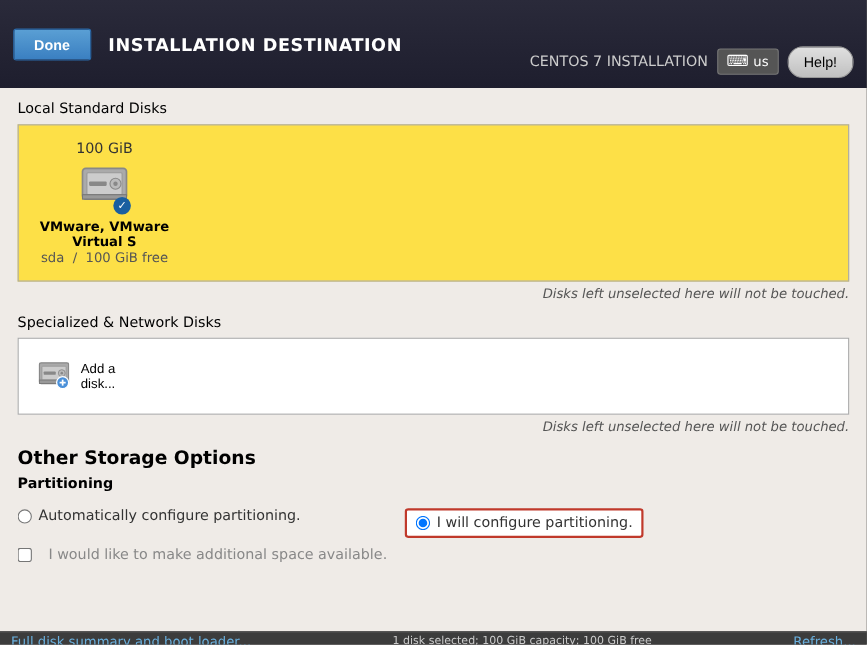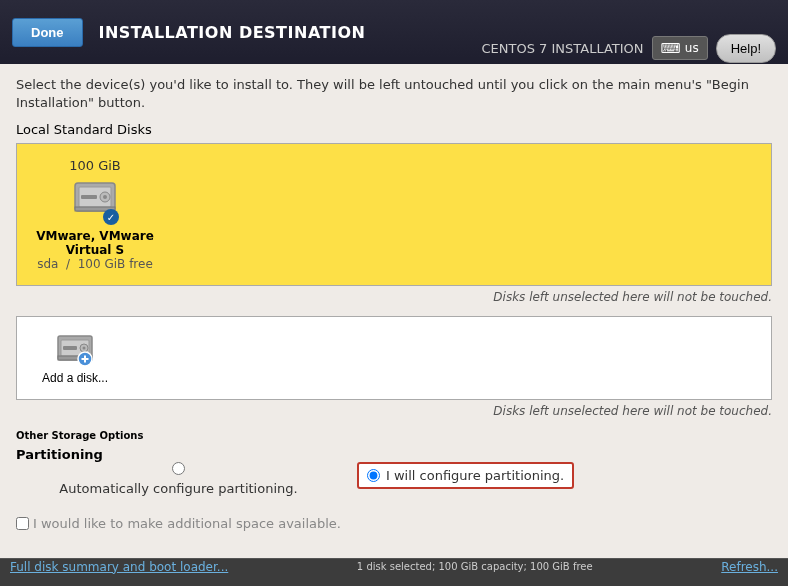--- a/index.html
+++ b/index.html
@@ -13,21 +13,21 @@
       color: #000;
     }
 
     
     .header {
       display: flex;
       justify-content: space-between;
       align-items: center;
       background: linear-gradient(180deg, #2a2a3a 0%, #1e1e2e 100%);
       padding: 8px 12px;
-      height: 64px;
+      height: 80px;
     }
     .header-left {
       display: flex;
       align-items: center;
       gap: 16px;
     }
     .header-title {
       color: #fff;
       font-size: 16px;
       font-weight: bold;
@@ -175,56 +175,55 @@
       border: 1px solid #aaa;
       background: #fff;
       padding: 8px;
       margin-bottom: 4px;
       min-height: 70px;
       display: flex;
       align-items: flex-start;
     }
     .add-disk-btn {
       display: flex;
-      flex-direction: column;
+      flex-direction: row;
       align-items: center;
       padding: 6px 10px;
       cursor: pointer;
       width: 100px;
       background: none;
       border: none;
     }
     .add-disk-icon {
       width: 36px;
       height: 36px;
       margin-bottom: 4px;
     }
     .add-disk-label {
       font-size: 12px;
       color: #000;
     }
 
     
     .other-storage-title {
-      font-size: 10px;
+      font-size: 17px;
       font-weight: bold;
       margin-top: 8px;
       margin-bottom: 6px;
     }
     .partitioning-label {
       font-weight: bold;
       font-size: 13px;
-      margin-bottom: 0;
+      margin-bottom: 14px;
     }
     .radio-row {
       display: flex;
       align-items: center;
       gap: 6px;
       margin-bottom: 4px;
-      flex-direction: column;
     }
     .radio-row label {
       font-size: 13px;
       color: #333;
     }
     .radio-highlighted {
       border: 2px solid #c0392b;
       border-radius: 3px;
       padding: 4px 8px;
       display: flex;
@@ -232,21 +231,21 @@
       gap: 6px;
       background: #fff;
     }
     .radio-highlighted label {
       font-size: 13px;
       color: #333;
     }
     .checkbox-row {
       display: flex;
       align-items: center;
-      gap: 4px;
+      gap: 15px;
       margin-top: 20px;
       justify-content: flex-end;
     }
     .checkbox-row label {
       font-size: 13px;
       color: #888;
     }
 
     
     .footer {
@@ -288,21 +287,20 @@
     <div class="keyboard-widget">
       <span class="keyboard-icon">⌨</span>
       <span>us</span>
     </div>
     <button class="help-button">Help!</button>
   </div>
 </div>
 
 <div class="main">
 
-  <div class="section-desc">Select the device(s) you'd like to install to.  They will be left untouched until you click on the main menu's "Begin Installation" button.</div>
 
   <div class="subsection-label">Local Standard Disks</div>
 
   <div class="disk-grid">
     <div class="disk-item">
       <span class="disk-size">100 GiB</span>
       <div class="disk-icon-wrapper">
         
         <svg class="disk-icon" viewBox="0 0 44 40" fill="none" xmlns="http://www.w3.org/2000/svg">
           <rect x="2" y="6" width="40" height="28" rx="3" fill="#aaa" stroke="#888" stroke-width="1.5"></rect>
@@ -318,20 +316,21 @@
       <span class="disk-info">
         <span>sda</span>
         &nbsp;/&nbsp;
         <span>100 GiB free</span>
       </span>
     </div>
   </div>
 
   <div class="hint-text">Disks left unselected here will not be touched.</div>
 
+  <div class="subsection-label">Specialized &amp; Network Disks</div>
 
   <div class="add-disk-grid">
     <button class="add-disk-btn">
       <svg class="add-disk-icon" viewBox="0 0 36 36" fill="none" xmlns="http://www.w3.org/2000/svg">
         <rect x="1" y="5" width="34" height="24" rx="2" fill="#aaa" stroke="#888" stroke-width="1.5"></rect>
         <rect x="4" y="9" width="28" height="16" rx="1" fill="#ccc" stroke="#999" stroke-width="1"></rect>
         <circle cx="27" cy="17" r="4" fill="#bbb" stroke="#888" stroke-width="1"></circle>
         <circle cx="27" cy="17" r="1.5" fill="#888"></circle>
         <rect x="6" y="15" width="14" height="4" rx="1" fill="#888"></rect>
         <rect x="1" y="25" width="34" height="4" rx="0" fill="#999" stroke="#777" stroke-width="1"></rect>

